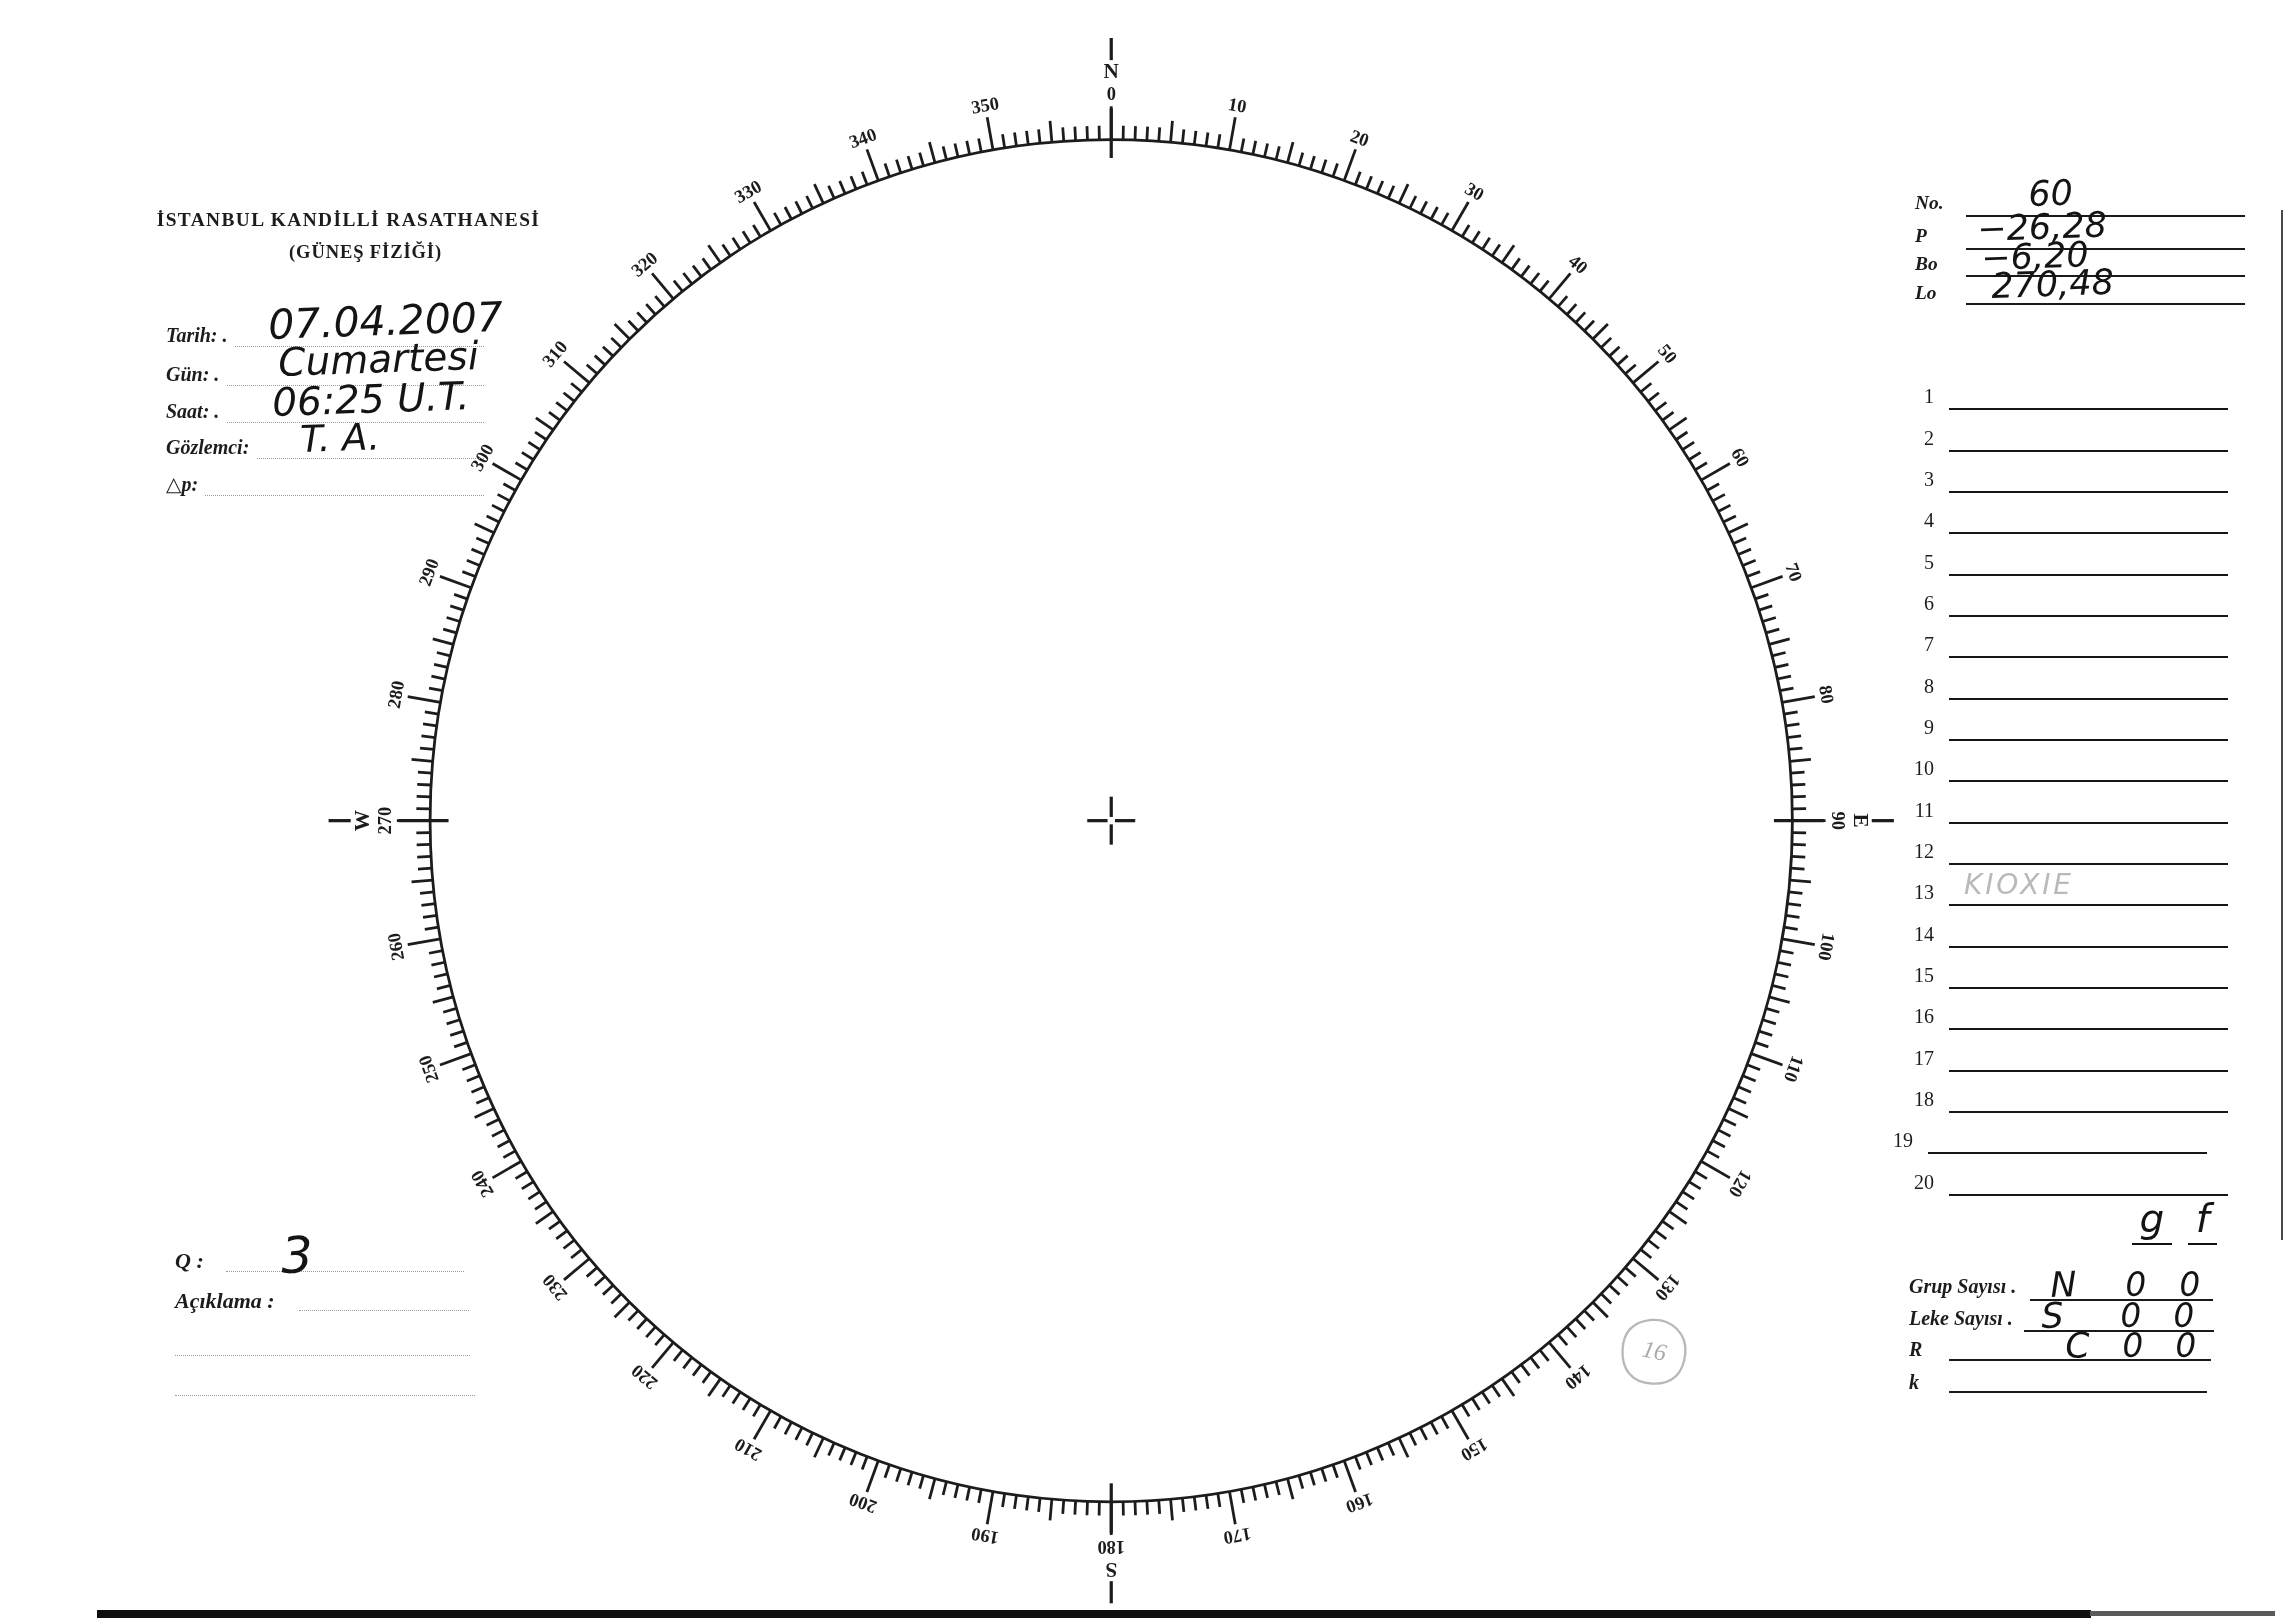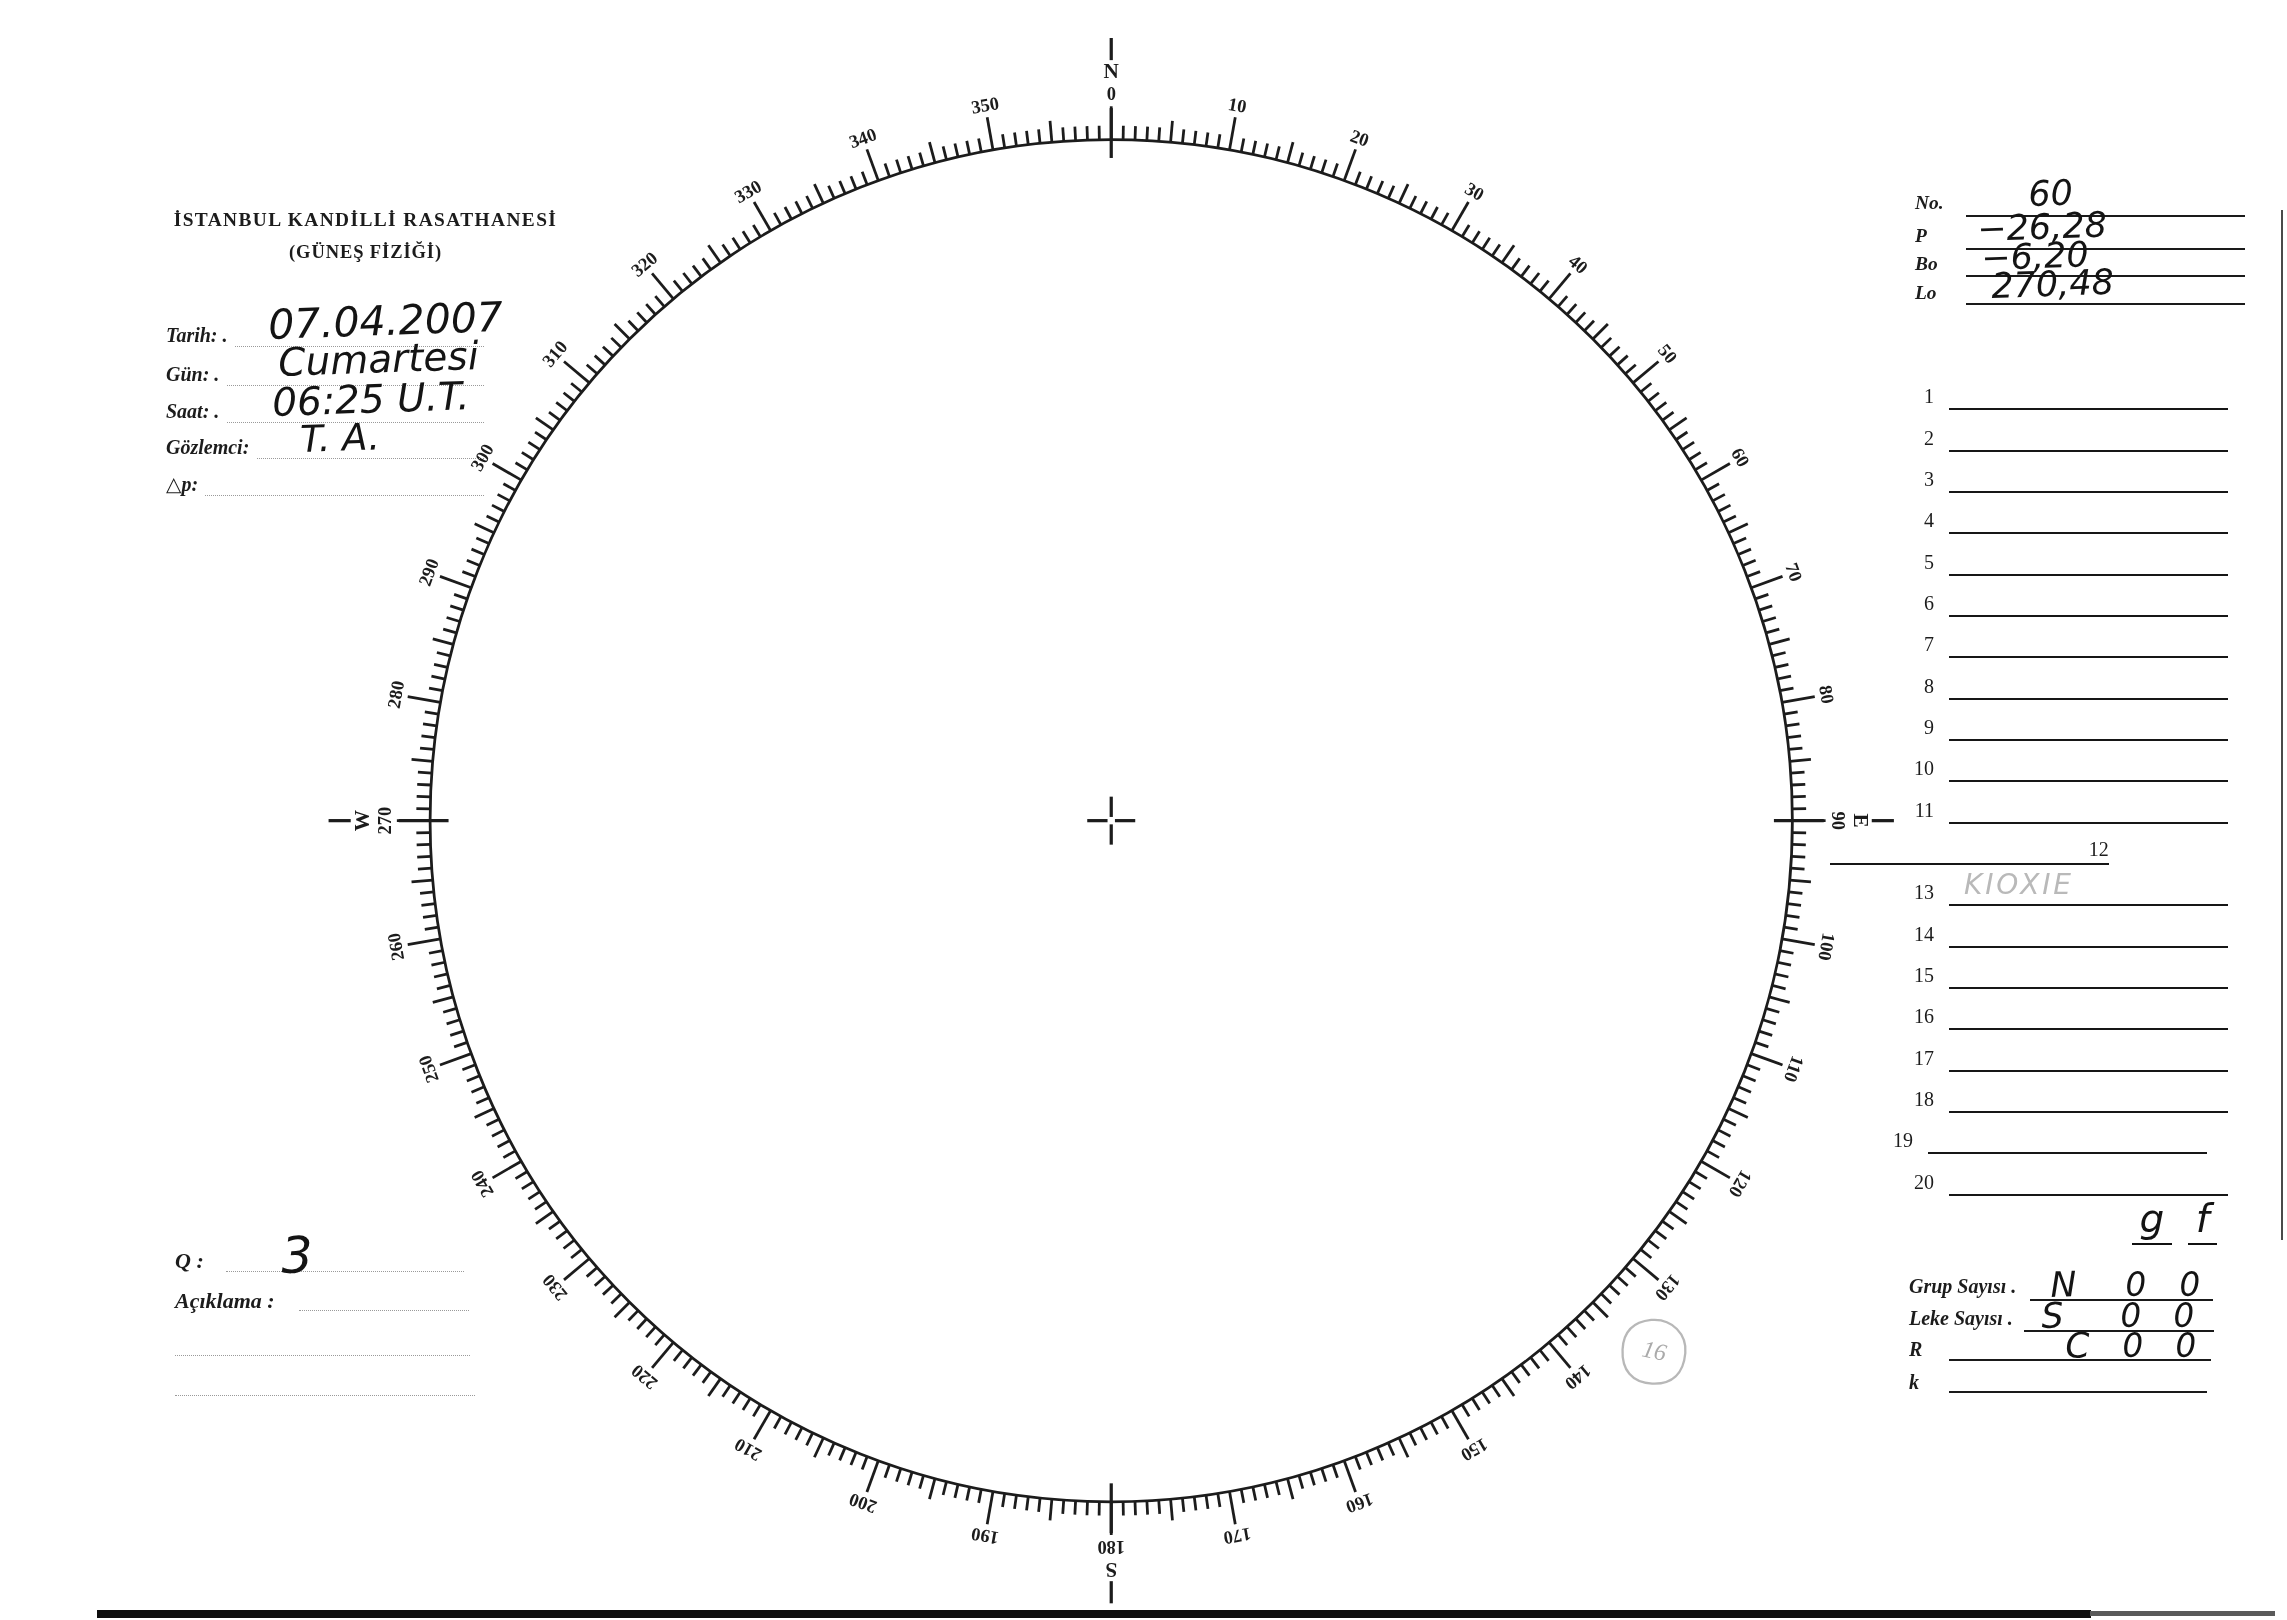--- a/index.html
+++ b/index.html
@@ -1,21 +1,21 @@
 <!DOCTYPE html>
 <html style="font-size:14.8px"><head>
 <meta charset="utf-8">
 <style>
   html,body{margin:0;padding:0;background:#e8e8e8;}
   #page{position:relative;width:2288px;height:1621px;background:#ffffff;overflow:hidden;
         font-family:"Liberation Serif","DejaVu Serif",serif;color:#1c1c1c;}
   .abs{position:absolute;}
 
   
-  .hdr1{left:157px;top:209px;width:417px;text-align:center;font-size:19.4px;font-weight:bold;letter-spacing:1.4px;}
+  .hdr1{left:140px;top:209px;width:417px;text-align:center;font-size:19.4px;font-weight:bold;letter-spacing:1.4px;}
   .hdr2{left:157px;top:242px;width:417px;text-align:center;font-size:18.5px;font-weight:bold;letter-spacing:0.9px;}
   .plabel{font-style:italic;font-weight:bold;font-size:20px;white-space:nowrap;}
 
   
   .obsrow{display:flex;align-items:flex-end;width:318px;height:28px;}
   .dotline{flex:1;border-bottom:1.8px dotted #9a9a9a;margin-left:7.4px;height:22px;}
   .dotted{border-bottom:1.8px dotted #9a9a9a;}
 
   
   .hw{font-family:"DejaVu Sans",sans-serif;font-style:italic;color:#141414;
@@ -631,21 +631,21 @@
         <span class="ln"></span>
       </div>
       <div class="numrow" style="left: 1903px; top: 752px;">
         <span class="num">10</span>
         <span class="ln"></span>
       </div>
       <div class="numrow" style="left: 1903px; top: 794px;">
         <span class="num">11</span>
         <span class="ln"></span>
       </div>
-      <div class="numrow" style="left: 1815px; top: 835px; flex-direction: column;">
+      <div class="numrow" style="left: 1903px; top: 835px;">
         <span class="num">12</span>
         <span class="ln"></span>
       </div>
       <div class="numrow" style="left: 1903px; top: 876px;">
         <span class="num">13</span>
         <span class="ln"></span>
         <span class="pencil abs" style="left: 61px; top: -5.5px; font-size: 28px; letter-spacing: 2.8px; text-align: center;">KIOXIE</span>
       </div>
       <div class="numrow" style="left: 1903px; top: 918px;">
         <span class="num">14</span>

